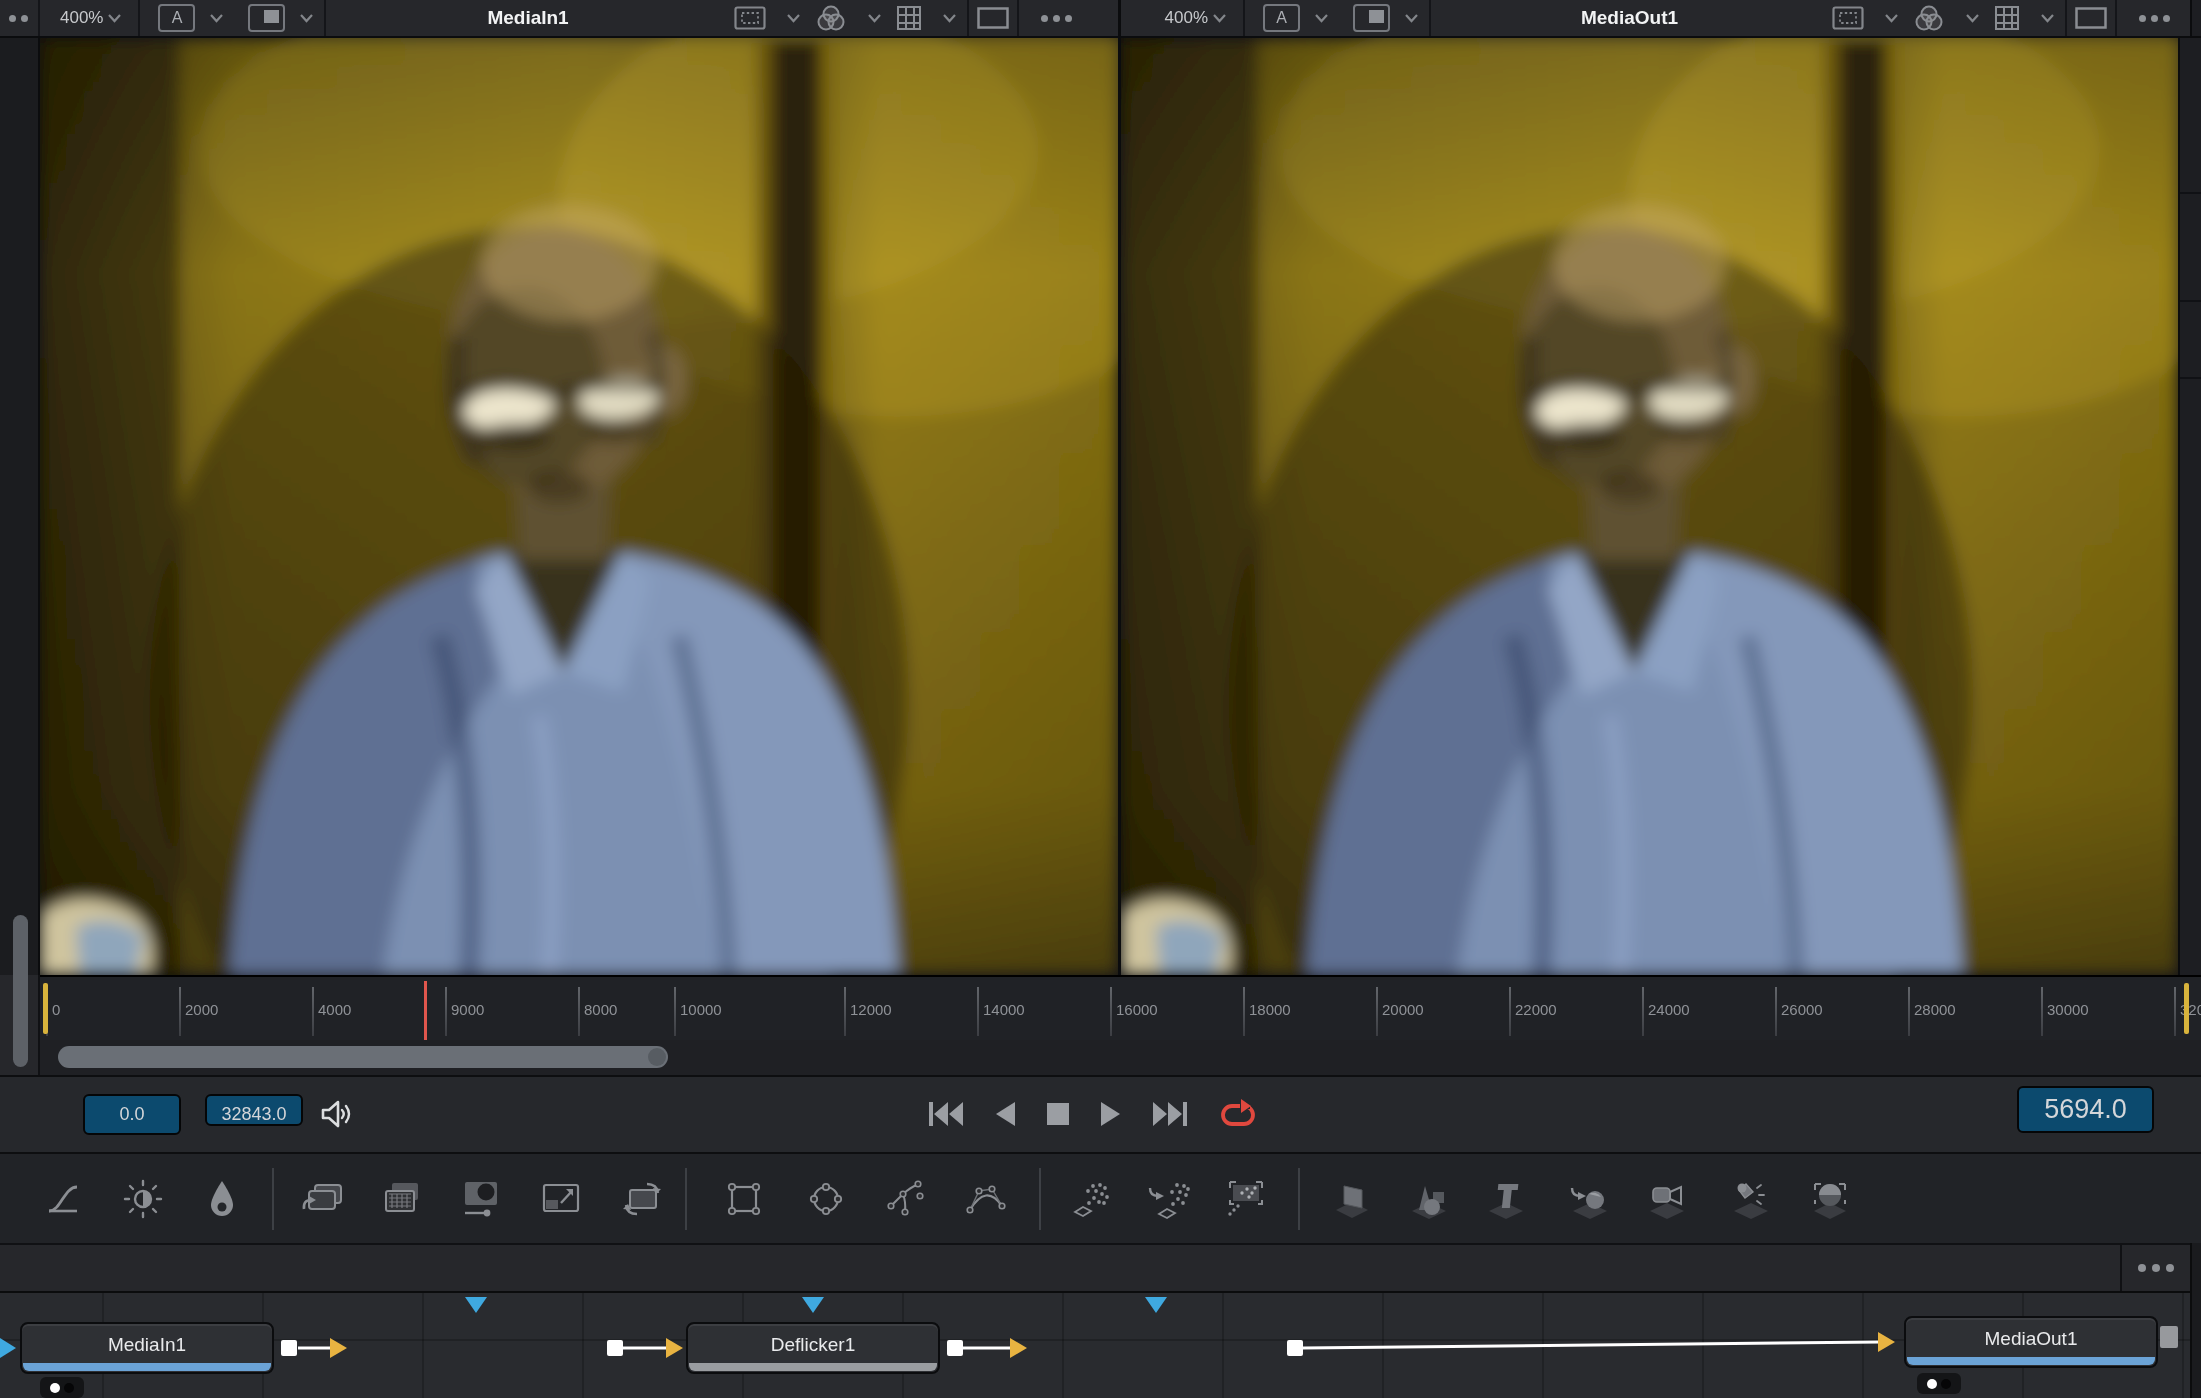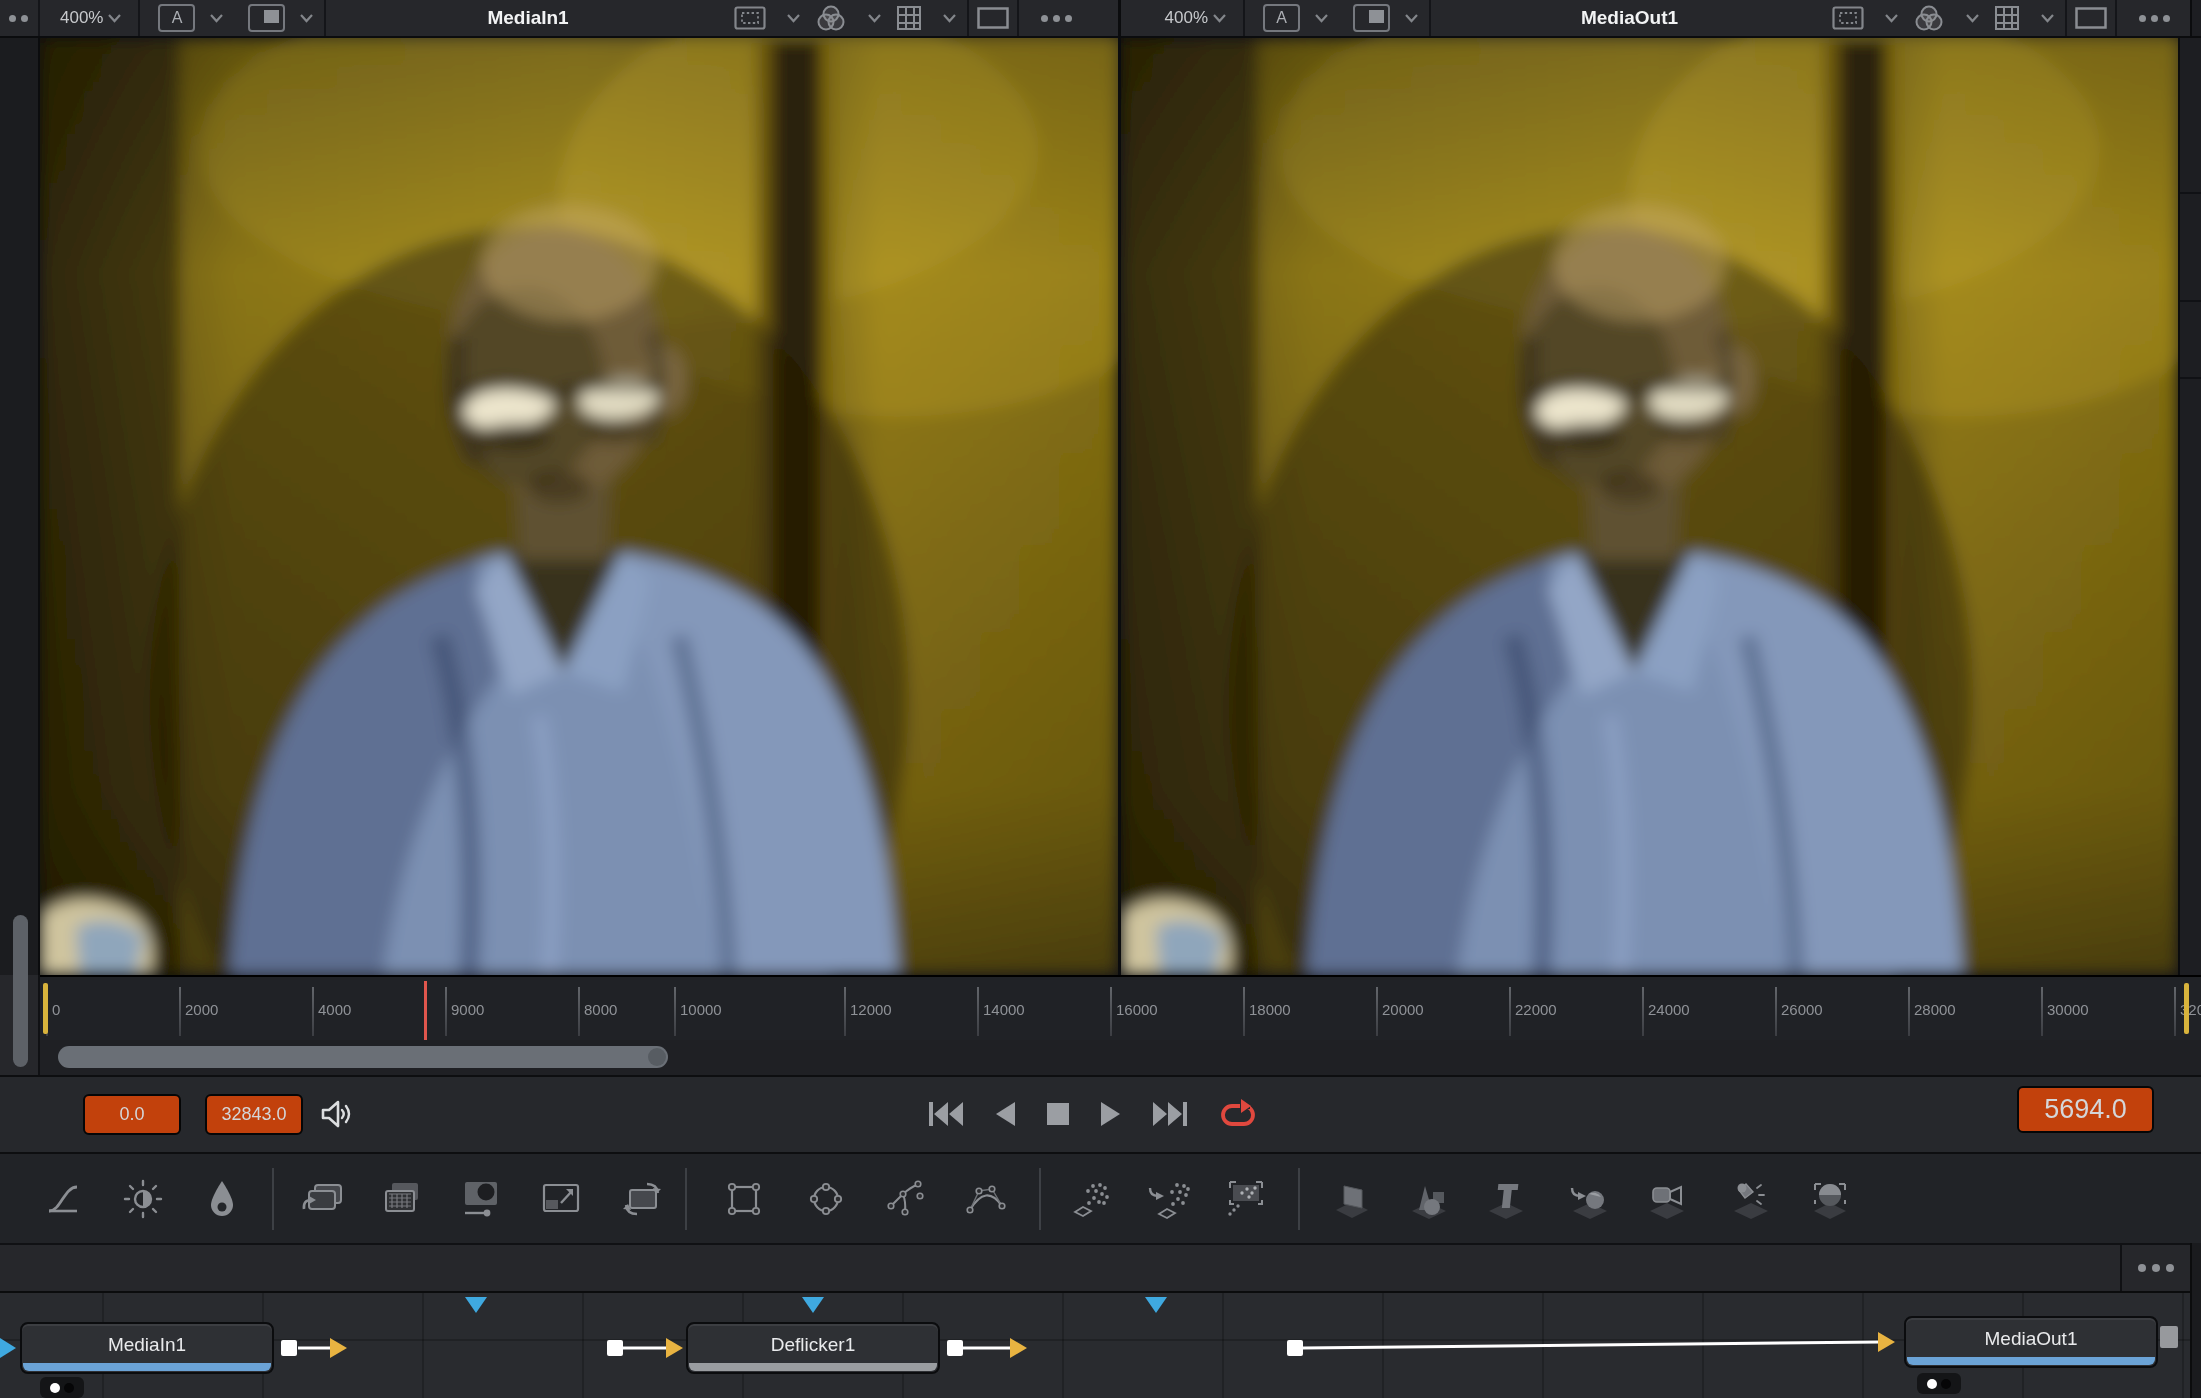--- a/index.html
+++ b/index.html
@@ -55,24 +55,24 @@
 
   
   .hscroll { position:absolute; top:1040px; left:40px; width:2161px; height:35px; background:#1f2024; }
   .hthumb { position:absolute; left:18px; top:6px; width:610px; height:22px;
     background:#6a6f76; border-radius:11px; }
   .hthumb i { position:absolute; right:2px; top:2px; width:18px; height:18px; border-radius:50%; background:#575c62; display:block; }
 
   
   .transport { position:absolute; top:1075px; left:0; width:2201px; height:77px;
     background:#26282c; border-top:2px solid #0d0e10; }
-  .field { position:absolute; background:#c2410c; border:2px solid #050607; border-radius:6px;
+  .field { position:absolute; background:#0c4a6e; border:2px solid #050607; border-radius:6px;
     color:#d4d6d9; font-size:18px; text-align:center; }
   .field.start { left:83px; top:17px; width:98px; height:41px; line-height:37px; }
-  .field.end   { left:205px; top:17px; width:98px; height:41px; line-height:37px; }
+  .field.end   { left:205px; top:17px; width:98px; height:32px; line-height:37px; }
   .field.current { left:2017px; top:9px; width:137px; height:47px; line-height:43px; font-size:27px; }
   .speaker { position:absolute; left:320px; top:22px; }
   .tbuttons { position:absolute; left:928px; top:14px; display:flex; align-items:center; gap:30px; height:46px; }
   .tbtn { display:flex; align-items:center; justify-content:center; }
 
   
   .tools { position:absolute; top:1152px; left:0; width:2201px; height:91px;
     background:#212327; border-top:2px solid #0d0e10; }
   .tool { position:absolute; top:23px; width:44px; height:44px; display:flex; align-items:center; justify-content:center; }
   .tdiv { position:absolute; top:14px; width:2px; height:62px; background:#3d4045; }

